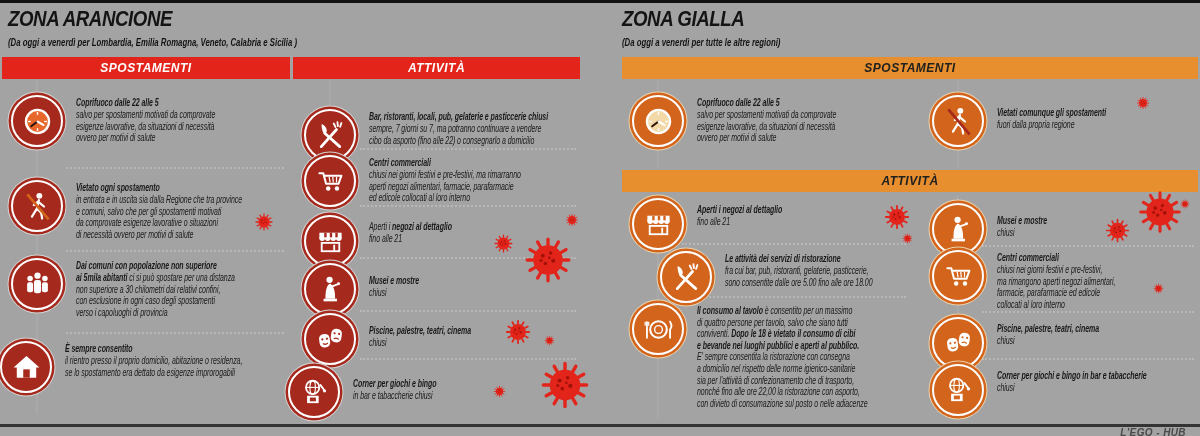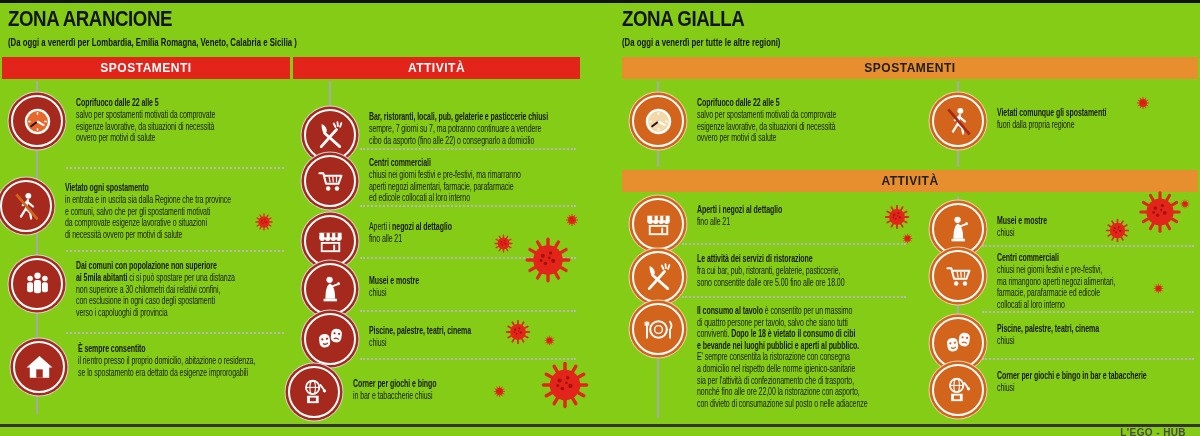--- a/index.html
+++ b/index.html
@@ -1,17 +1,17 @@
 <!DOCTYPE html>
 <html lang="it"><head>
 <meta charset="utf-8">
 <style>
   html,body{margin:0;padding:0;background:#fff;}
-  .canvas{position:relative;width:1200px;height:436px;background:#84cc16;overflow:hidden;
-          font-family:"Liberation Sans",sans-serif;color:#191919;}
+  .canvas{position:relative;width:1200px;height:436px;background:#a3a3a3;overflow:hidden;
+          font-family:"Liberation Sans",sans-serif;color:#191919;font-style:italic;}
   .rule-top{position:absolute;left:0;top:0;width:1200px;height:3px;background:#121212;}
   .rule-bottom{position:absolute;left:0;top:424px;width:1200px;height:3px;background:#343434;}
   .credit{position:absolute;right:14px;top:427px;font-size:10px;font-weight:700;color:#4a4a4a;letter-spacing:.4px;}
 
   .title{position:absolute;font-size:22px;font-weight:700;letter-spacing:-.5px;color:#141414;
          transform:scaleX(.85);transform-origin:0 0;white-space:nowrap;}
   .subtitle{position:absolute;font-size:10.5px;font-weight:700;color:#141414;
             transform:scaleX(.74);transform-origin:0 0;white-space:nowrap;}
 
   .bar{position:absolute;height:22px;display:flex;align-items:center;justify-content:center;
@@ -181,21 +181,21 @@
             <use href="#i-clock"></use>
           </svg>
         </div>
       <div class="txt tw1"><span class="b">Coprifuoco dalle 22 alle 5</span><span>
 salvo per spostamenti motivati da comprovate
 esigenze lavorative, da situazioni di necessità
 ovvero per motivi di salute</span></div>
     </div>
     <div class="sep" style="left:66px;top:167px;width:218px"></div>
 
-    <div class="row" style="left:0;top:180px">
+    <div class="row" style="left:11px;top:180px">
       <div class="disc">
           <svg>
             <use href="#i-nowalk"></use>
           </svg>
         </div>
       <div class="txt tw1"><span class="b">Vietato ogni spostamento</span><span>
 in entrata e in uscita sia dalla Regione che tra province
 e comuni, salvo che per gli spostamenti motivati
 da comprovate esigenze lavorative o situazioni
 di necessità ovvero per motivi di salute</span></div>
@@ -209,21 +209,21 @@
           </svg>
         </div>
       <div class="txt tw1"><span class="b">Dai comuni con popolazione non superiore
 ai 5mila abitanti</span><span> ci si può spostare per una distanza
 non superiore a 30 chilometri dai relativi confini,
 con esclusione in ogni caso degli spostamenti
 verso i capoluoghi di provincia</span></div>
     </div>
     <div class="sep" style="left:66px;top:332px;width:218px"></div>
 
-    <div class="row" style="left:13px;top:341px">
+    <div class="row" style="left:0;top:341px">
       <div class="disc">
           <svg>
             <use href="#i-house"></use>
           </svg>
         </div>
       <div class="txt tw1"><span class="b">È sempre consentito</span><span>
 il rientro presso il proprio domicilio, abitazione o residenza,
 se lo spostamento era dettato da esigenze improrogabili</span></div>
     </div>
 
@@ -333,21 +333,21 @@
       <div class="disc">
           <svg>
             <use href="#i-shop"></use>
           </svg>
         </div>
       <div class="txt tw2 mt1"><span class="b">Aperti i negozi al dettaglio</span><span>
 fino alle 21</span></div>
     </div>
     <div class="sep" style="left:682px;top:243px;width:224px"></div>
 
-    <div class="row" style="left:632px;top:251px">
+    <div class="row" style="left:660px;top:251px">
       <div class="disc">
           <svg>
             <use href="#i-utensils"></use>
           </svg>
         </div>
       <div class="txt tw2"><span class="b">Le attività dei servizi di ristorazione</span><span>
 fra cui bar, pub, ristoranti, gelaterie, pasticcerie,
 sono consentite dalle ore 5.00 fino alle ore 18.00</span></div>
     </div>
     <div class="sep" style="left:682px;top:296px;width:224px"></div>

